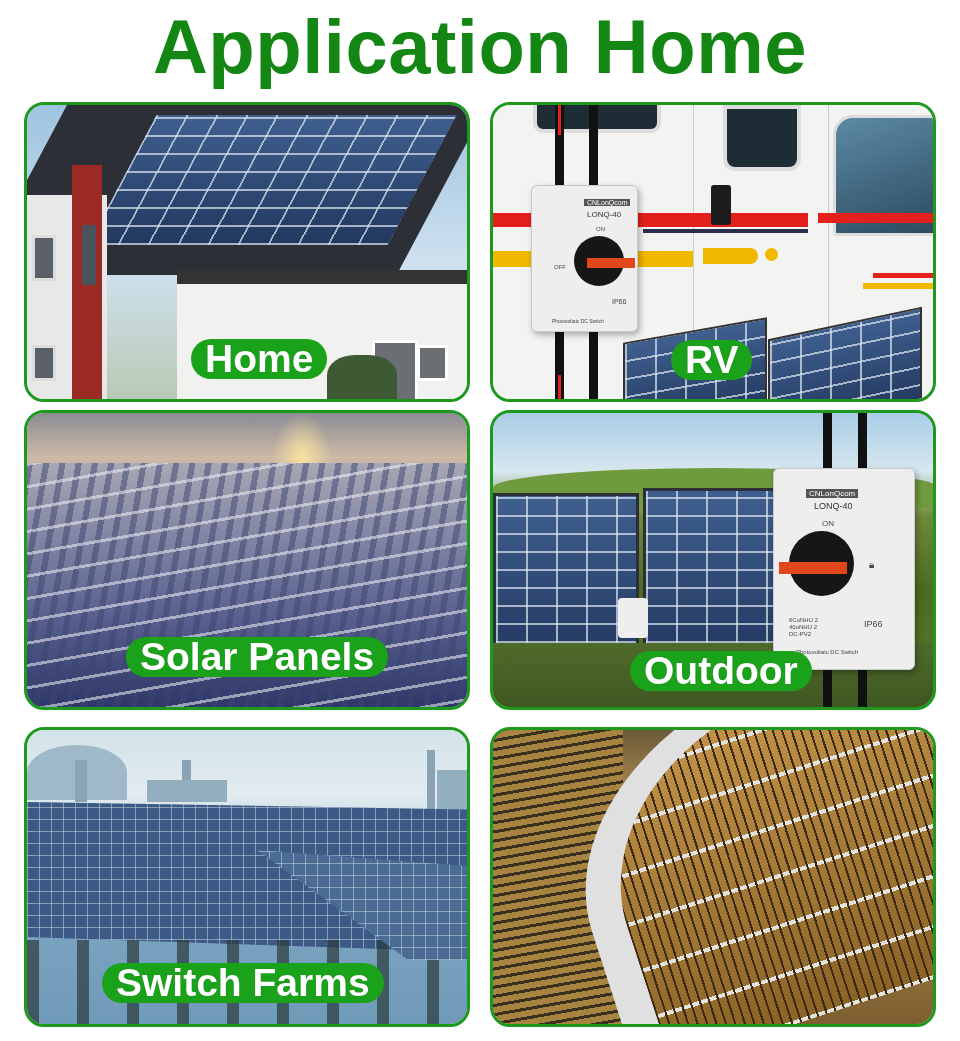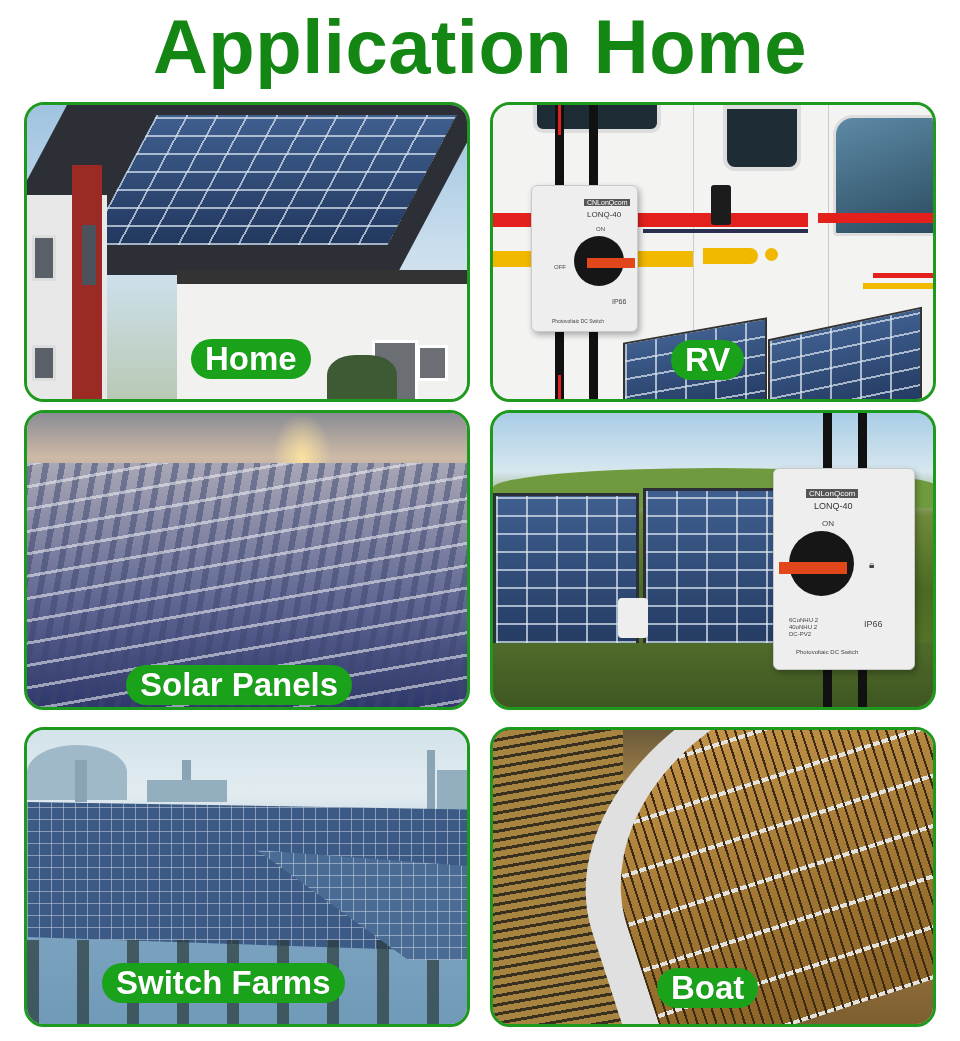--- a/index.html
+++ b/index.html
@@ -1,20 +1,20 @@
 <!DOCTYPE html>
 <html><head>
 <meta charset="utf-8">
 <style>
   html,body{margin:0;padding:0;}
   body{width:960px;height:1041px;background:#ffffff;position:relative;overflow:hidden;font-family:"Liberation Sans",sans-serif;}
   .title{position:absolute;left:0;top:2px;width:960px;text-align:center;font-weight:bold;font-size:76px;line-height:90px;color:#138613;letter-spacing:0.5px;}
   .card{position:absolute;width:446px;height:300px;border:3px solid #1d9a1d;border-radius:20px;overflow:hidden;box-sizing:border-box;background:#ccc;}
   .scene{position:absolute;left:0;top:0;width:100%;height:100%;}
-  .pill{position:absolute;background:#1aa21a;color:#fff;font-weight:bold;font-size:33px;line-height:40px;padding:0 14px;border-radius:22px;white-space:nowrap;text-shadow:0 0 1px rgba(0,0,0,.25);}
+  .pill{position:absolute;background:#1aa21a;color:#fff;font-weight:bold;font-size:39px;line-height:40px;padding:0 14px;border-radius:22px;white-space:nowrap;text-shadow:0 0 1px rgba(0,0,0,.25);}
   
   .panels{background:
      repeating-linear-gradient(90deg, rgba(220,230,240,.7) 0 2px, transparent 2px 30px),
      repeating-linear-gradient(0deg, rgba(220,230,240,.7) 0 2px, transparent 2px 18px),
      linear-gradient(180deg,#3f5f8f,#22385f);}
   .cellgrid{background:
      repeating-linear-gradient(90deg, rgba(200,210,225,.55) 0 1px, transparent 1px 12px),
      repeating-linear-gradient(0deg, rgba(200,210,225,.55) 0 1px, transparent 1px 12px);}
   .switchbox{position:absolute;background:#eeeeef;border:1px solid #c9c9cc;border-radius:6px;box-shadow:2px 3px 6px rgba(0,0,0,.3);text-align:right;}
   .knob{position:absolute;background:#161616;border-radius:50%;}
@@ -91,21 +91,21 @@
 </div>
 
 <div class="card" style="left:24px;top:410px;height:300px;">
   <div class="scene" style="background:linear-gradient(180deg,#8a8c94 0%,#cdb9a6 15%,#b8a99a 25%,#6e6b70 100%);">
     <div style="position:absolute;left:245px;top:0;width:60px;height:90px;background:radial-gradient(ellipse at center,rgba(255,230,160,.9),rgba(255,200,120,0) 70%);"></div>
     <div style="position:absolute;left:0;top:50px;width:446px;height:250px;background:
        repeating-linear-gradient(170deg, rgba(240,240,245,.55) 0 3px, transparent 3px 22px),
        repeating-linear-gradient(100deg, rgba(60,70,110,.5) 0 6px, transparent 6px 16px),
        linear-gradient(180deg,#a8a7b6 0%,#5b6290 60%,#2c3568 100%);"></div>
   </div>
-  <div class="pill" style="left:99px;top:252px;">Solar Panels</div>
+  <div class="pill" style="left:99px;top:224px;">Solar Panels</div>
 </div>
 
 <div class="card" style="left:490px;top:410px;height:300px;">
   <div class="scene" style="background:linear-gradient(180deg,#a9cde6 0%,#d7e7ef 20%,#6e8a3a 35%,#4c6a22 60%,#5b7a2c 100%);">
     <div style="position:absolute;left:0;top:55px;width:446px;height:40px;background:#6f9a3d;border-radius:50% 50% 0 0;"></div>
     <div class="panels" style="position:absolute;left:0;top:80px;width:140px;height:165px;border:3px solid #2a2f38;"></div>
     <div class="panels" style="position:absolute;left:150px;top:75px;width:135px;height:170px;border:3px solid #2a2f38;"></div>
     <div style="position:absolute;left:125px;top:185px;width:30px;height:40px;background:#eee;border-radius:4px;"></div>
     <div style="position:absolute;left:0;top:230px;width:446px;height:70px;background:linear-gradient(180deg,#4f6b2a,#3d5520);"></div>
     <div class="cable" style="left:330px;top:0;height:60px;"></div>
@@ -119,20 +119,21 @@
       <div class="knob" style="left:15px;top:62px;width:65px;height:65px;"></div>
       <div class="handle" style="left:5px;top:93px;width:68px;height:12px;"></div>
       <div class="sb-small" style="left:95px;top:90px;font-size:10px;">🔒︎</div>
       <div class="sb-small" style="left:15px;top:148px;">6CoNHU 2</div>
       <div class="sb-small" style="left:15px;top:155px;">40oNHU 2</div>
       <div class="sb-small" style="left:15px;top:162px;">DC-PV2</div>
       <div class="sb-small" style="left:90px;top:150px;font-size:9px;">IP66</div>
       <div class="sb-small" style="left:22px;top:180px;font-size:6px;">Photovoltaic DC Switch</div>
     </div>
   </div>
+  <div class="pill" style="left:137px;top:238px;">Outdoor</div>
 </div>
 
 <div class="card" style="left:24px;top:727px;height:300px;">
   <div class="scene" style="background:linear-gradient(180deg,#d3e3ea 0%,#e2ecf0 22%,#7ea5c2 60%,#6f9ab8 100%);">
     <div style="position:absolute;left:0;top:15px;width:100px;height:55px;background:#9fb9c8;border-radius:60% 60% 0 0;"></div>
     <div style="position:absolute;left:48px;top:30px;width:12px;height:42px;background:#8aa4b5;"></div>
     <div style="position:absolute;left:155px;top:30px;width:9px;height:42px;background:#8aa4b5;"></div>
     <div style="position:absolute;left:120px;top:50px;width:80px;height:22px;background:#93aebe;"></div>
     <div style="position:absolute;left:400px;top:20px;width:8px;height:60px;background:#8aa4b5;"></div>
     <div style="position:absolute;left:410px;top:40px;width:30px;height:40px;background:#93aebe;"></div>
@@ -145,14 +146,13 @@
 
 <div class="card" style="left:490px;top:727px;height:300px;">
   <div class="scene" style="background:linear-gradient(180deg,#6b5a3a 0%,#c59a52 30%,#7c5e30 100%);">
     <div style="position:absolute;left:0;top:0;width:130px;height:300px;background:repeating-linear-gradient(170deg,#3a3020 0 3px,#a7843f 3px 9px);"></div>
     <div style="position:absolute;left:40px;top:20px;width:460px;height:320px;background:#dfe0df;border-radius:60% 0 0 0;transform:rotate(-18deg);transform-origin:top left;"></div>
     <div style="position:absolute;left:80px;top:30px;width:420px;height:320px;border-radius:55% 0 0 0;transform:rotate(-18deg);transform-origin:top left;background:
       repeating-linear-gradient(90deg,#3d2a12 0 2px,transparent 2px 9px),
       repeating-linear-gradient(0deg,#e4e2dc 0 4px,transparent 4px 48px),
       linear-gradient(180deg,#c49448,#8a6326);"></div>
   </div>
-  <div class="pill" style="left:164px;top:238px;">Boat</div>
 </div>
 
 </body></html>

